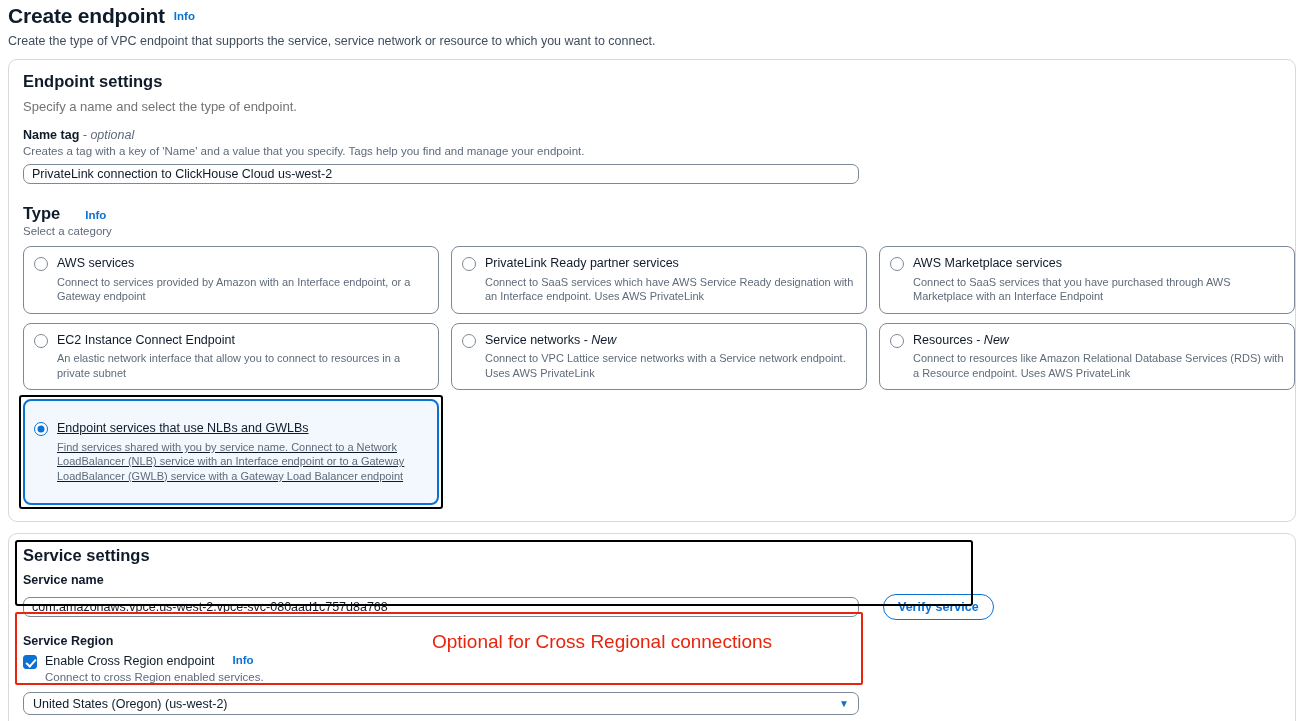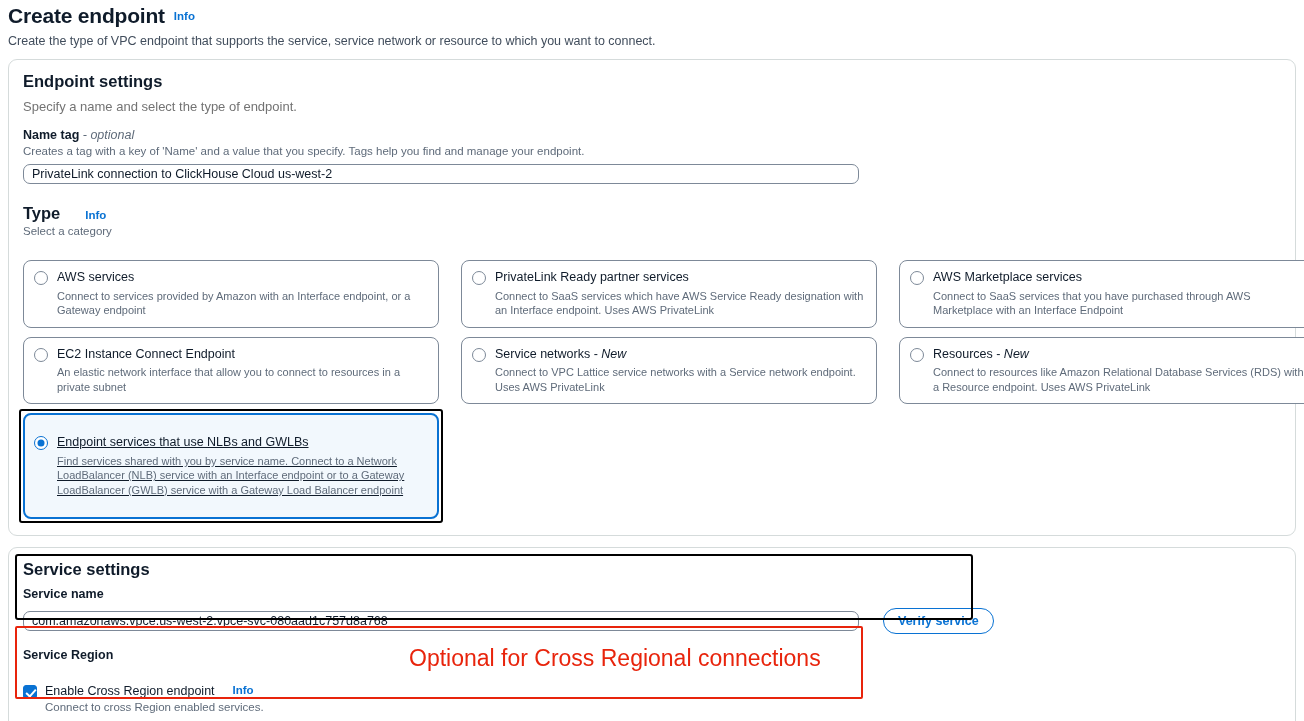--- a/index.html
+++ b/index.html
@@ -61,22 +61,22 @@
   }
 
   
   .type-head { display: flex; align-items: baseline; gap: 25px; margin-top: 20px; }
   .type-title { font-size: 16.5px; font-weight: bold; }
   .type-sub { font-size: 11.5px; color: #5f6b7a; margin-top: 2px; }
 
   .tiles {
     display: grid;
     grid-template-columns: 416px 416px 416px;
-    gap: 9px 22px;
-    margin-top: 23px;
+    gap: 9px 12px;
+    margin-top: 9px;
   }
   .tile {
     border: 1px solid #7d8998;
     border-radius: 8px;
     padding: 9px 10px 9px 10px;
     display: flex;
     gap: 9px;
     background: #ffffff;
     cursor: pointer;
     min-height: 52px;
@@ -122,21 +122,21 @@
     border: 1px solid #0972d3;
     color: #0972d3;
     background: #fff;
     font-size: 12.5px;
     font-weight: bold;
     border-radius: 18px;
     padding: 5px 14px;
     cursor: pointer;
     font-family: "Liberation Sans", sans-serif;
   }
-  .checkbox-row { display: flex; align-items: flex-start; gap: 8px; margin-top: 22px; }
+  .checkbox-row { display: flex; align-items: flex-start; gap: 8px; margin-top: 6px; }
   .checkbox {
     width: 14px; height: 14px; border-radius: 3px;
     background: #0972d3; border: 1px solid #0972d3;
     position: relative; flex: 0 0 auto; margin-top: 1px;
   }
   .checkbox::after {
     content: "";
     position: absolute; left: 4px; top: 1px;
     width: 4px; height: 8px;
     border: solid #fff; border-width: 0 2px 2px 0;
@@ -152,22 +152,23 @@
     background: #fff;
     display: flex; align-items: center; justify-content: space-between;
     padding: 0 9px;
     font-size: 12.5px; cursor: pointer;
   }
   .caret { color: #0972d3; font-size: 10px; }
 
   .annotation {
     position: absolute;
     color: #e8240c;
-    font-size: 23px;
+    font-size: 19px;
     font-family: "Liberation Sans", sans-serif;
+    margin-left: 23px;
   }
 
   .alert {
     margin-top: 9px;
     border-radius: 8px;
     padding: 7px 12px;
     font-size: 12.5px;
     display: flex; align-items: center; gap: 10px;
   }
   .alert-success { background: #f2fcf3; border: 1px solid #2bb534; color: #0f1b2a; }

